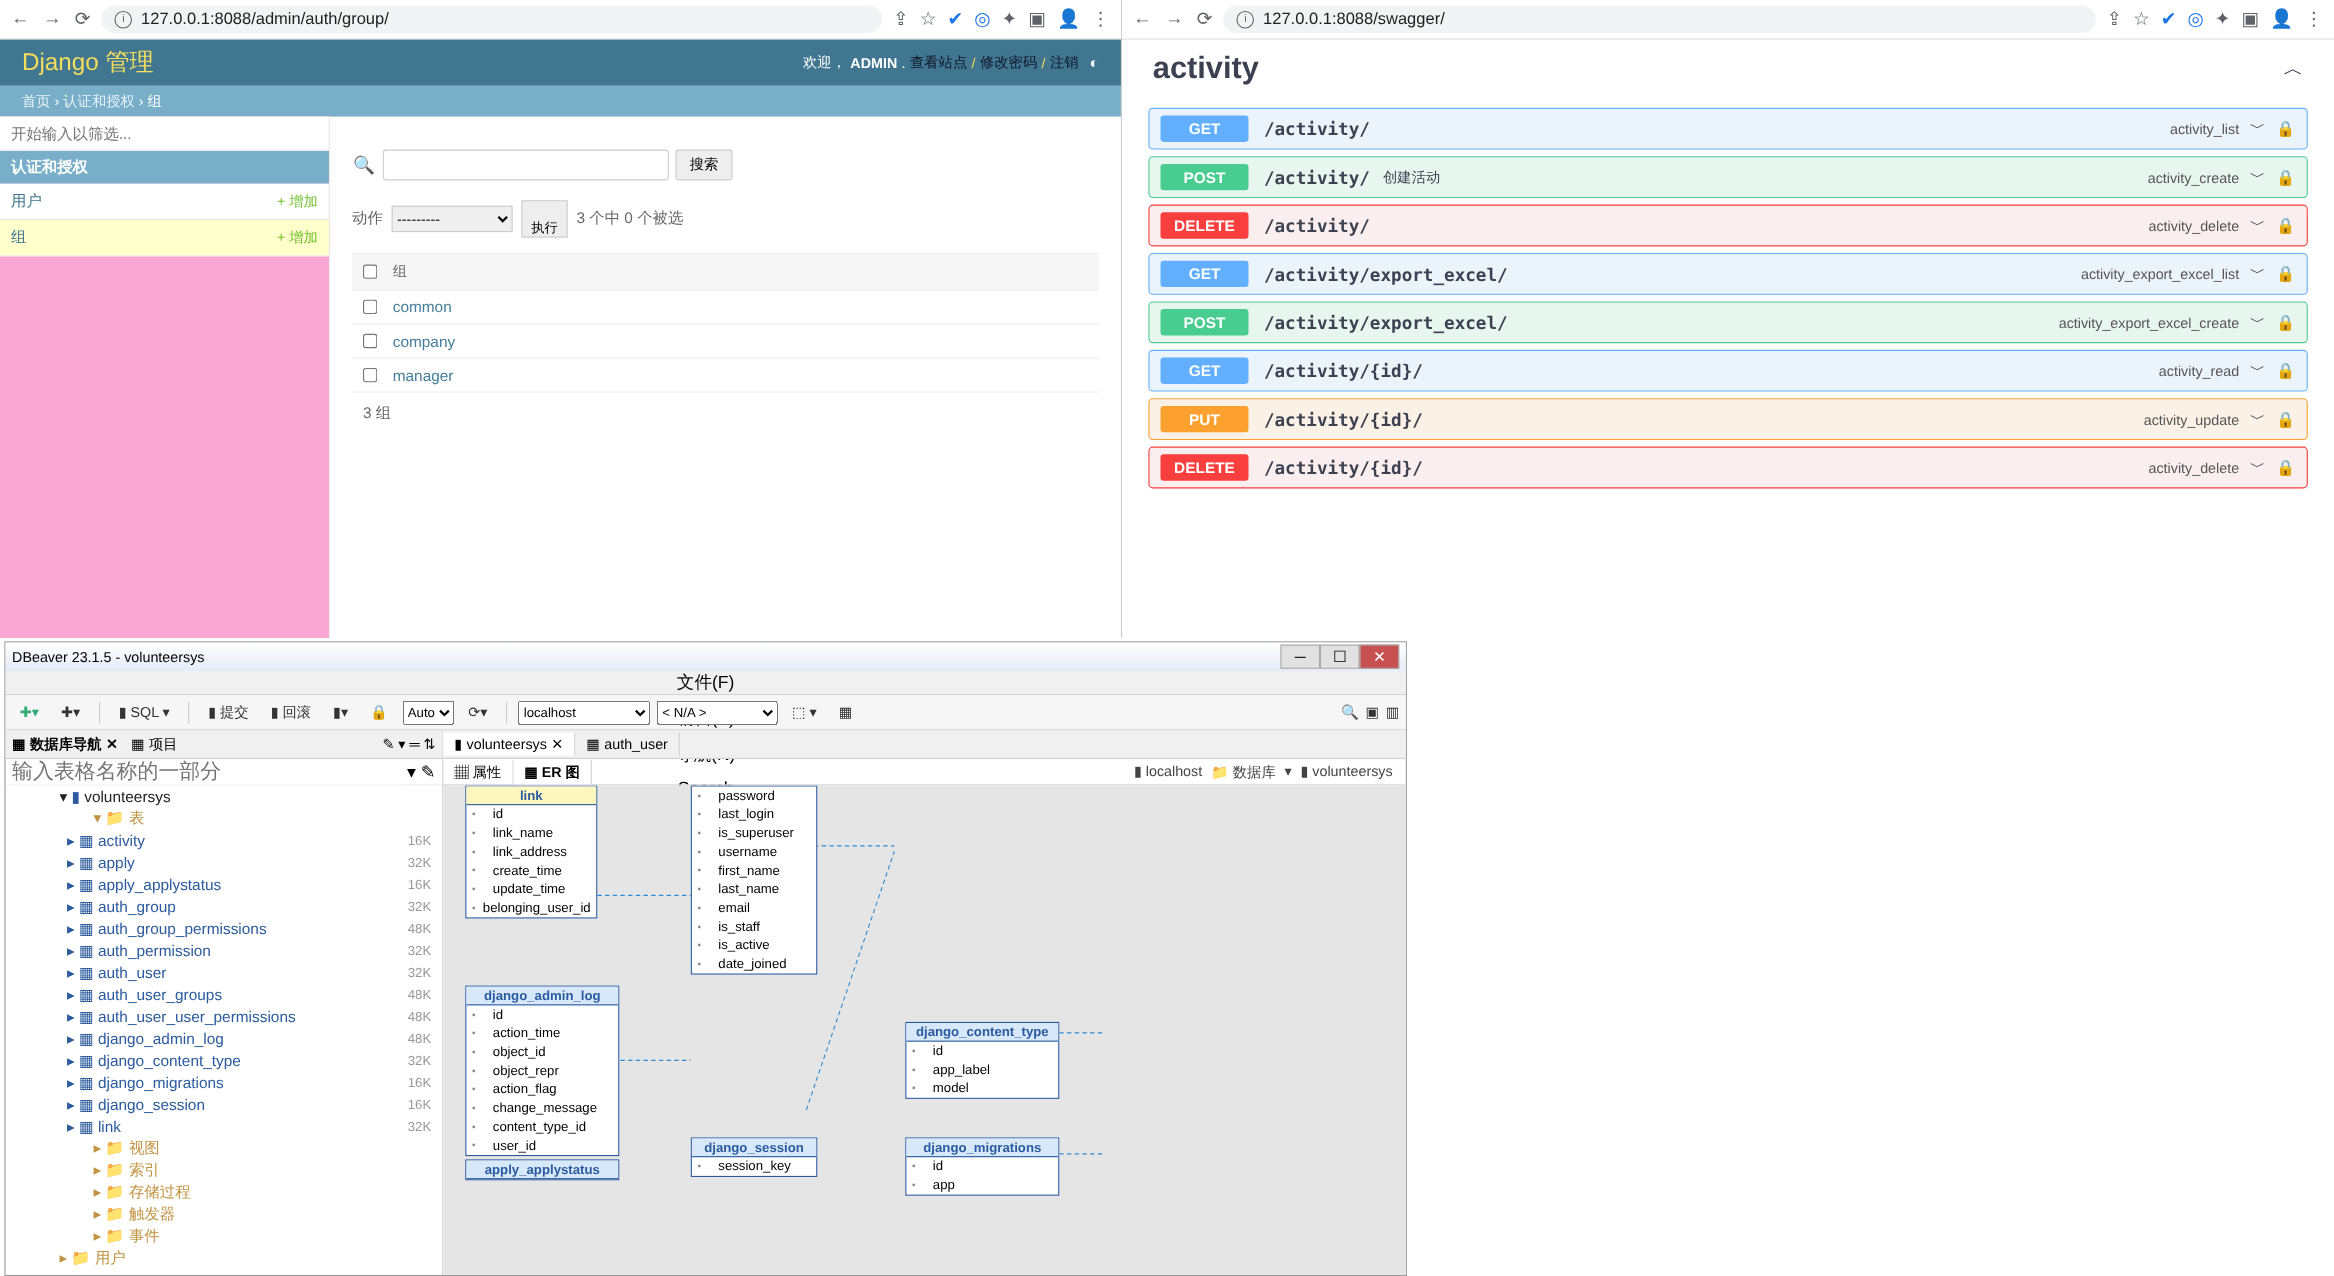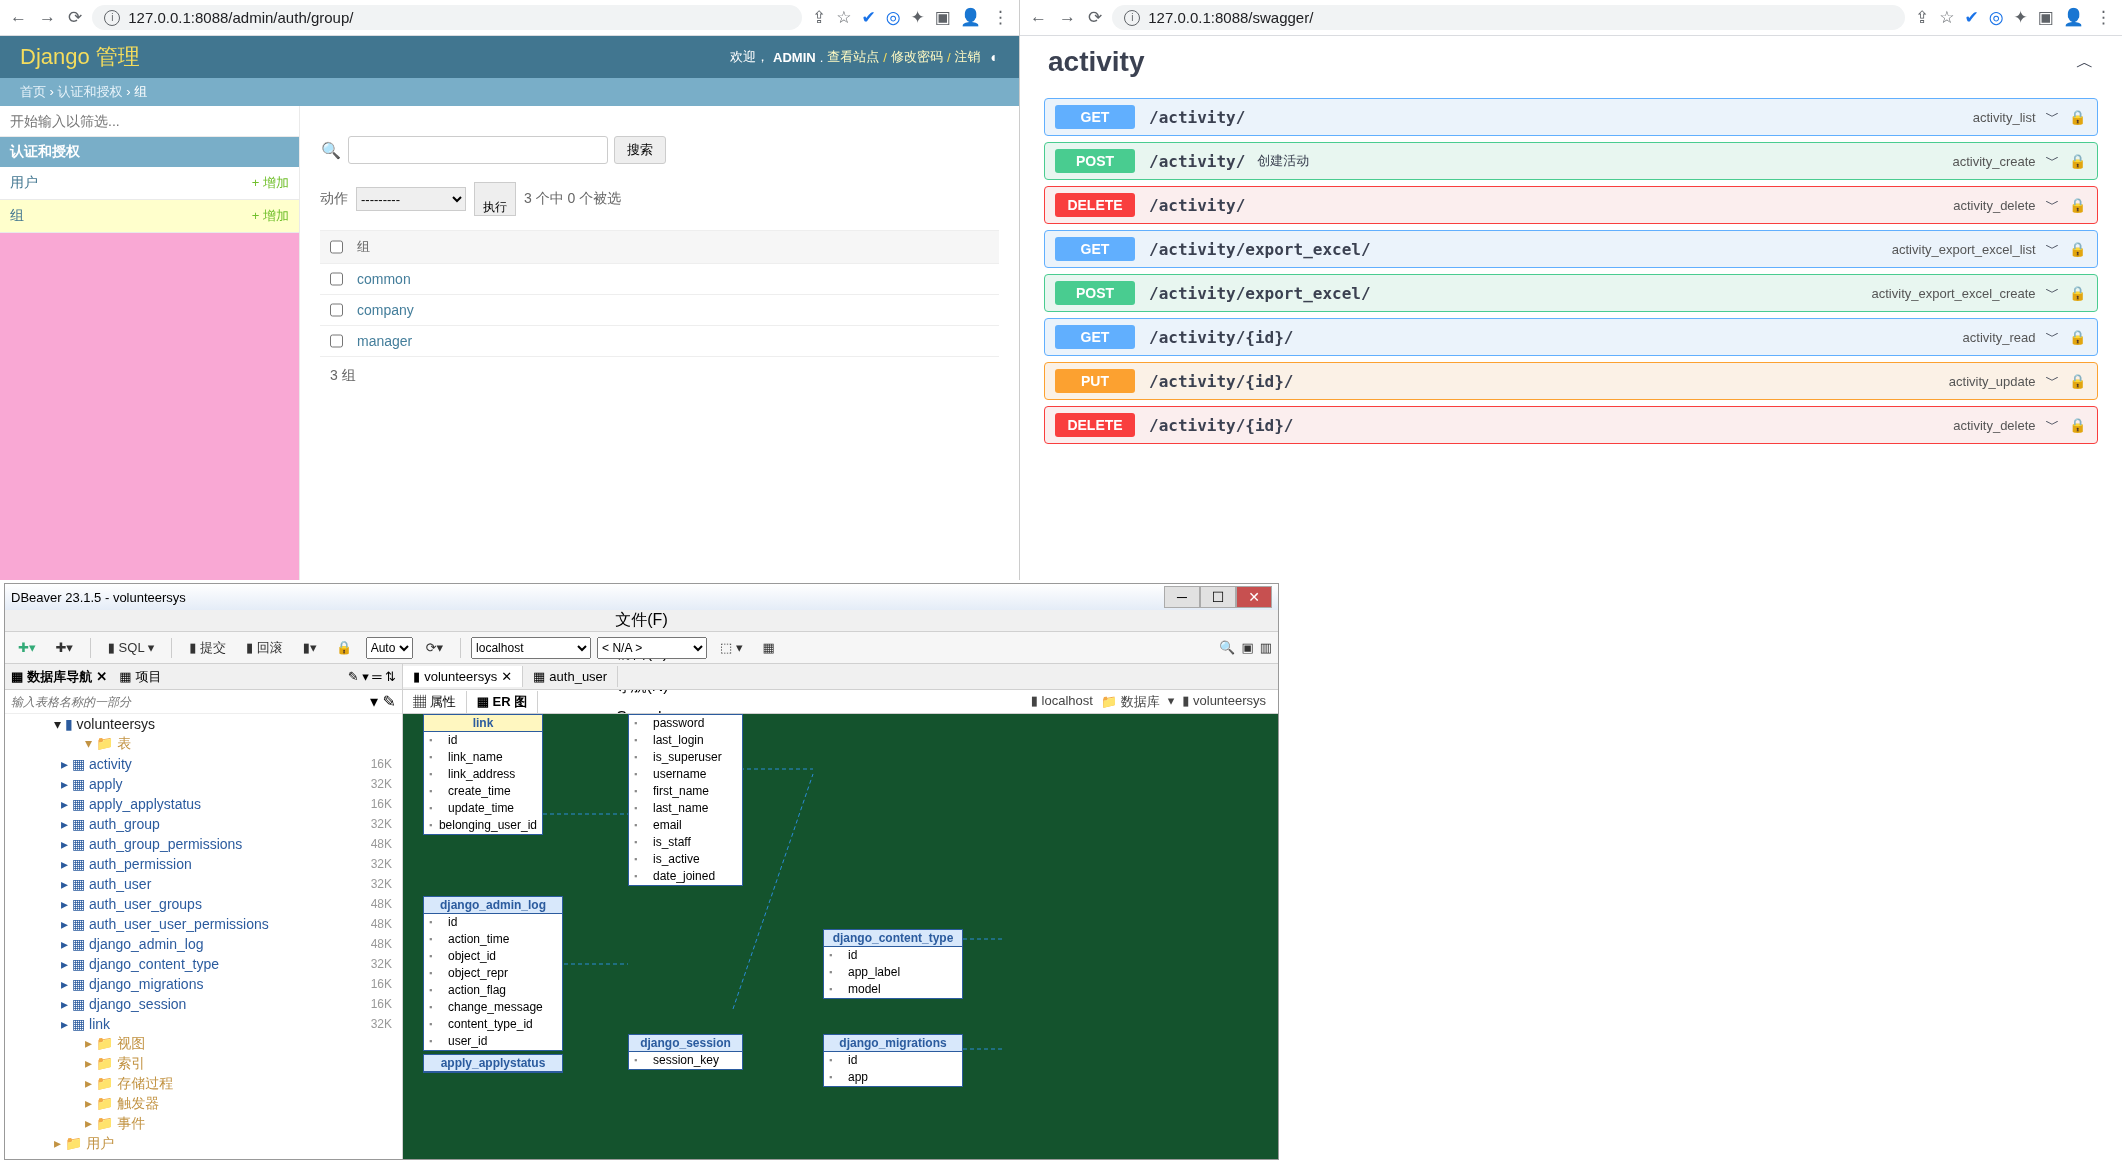--- a/index.html
+++ b/index.html
@@ -12,21 +12,21 @@
 .chrome-bar .addr { flex:1; display:flex; align-items:center; gap:8px; background:#f1f3f4; border-radius:20px; padding:4px 12px; color:#202124; font-size:15px; }
 .chrome-bar .addr .info-icon { width:16px; height:16px; border:1.5px solid #5f6368; border-radius:50%; display:inline-flex; align-items:center; justify-content:center; font-size:10px; color:#5f6368; }
 .chrome-bar .ext { display:flex; gap:10px; align-items:center; color:#5f6368; }
 .ext span { font-size:17px; }
 
 
 #django { left:0; top:0; width:1020px; height:580px; border-right:1px solid #ccc; }
 .dj-header { background:#417690; height:42px; color:#fff; display:flex; align-items:center; justify-content:space-between; padding:0 20px; }
 .dj-brand { color:#f5dd5d; font-size:22px; font-weight:300; }
 .dj-userlinks { font-size:13px; color:#fff; display:flex; gap:4px; align-items:center; }
-.dj-userlinks a { color:#fef9c3; text-decoration:none; }
+.dj-userlinks a { color:#0f172a; text-decoration:none; }
 .dj-userlinks .sep { color:#f5dd5d; }
 .dj-userlinks b { color:#fff; font-weight:700; }
 .dj-userlinks .icon-theme { margin-left:6px; font-size:14px; }
 .dj-bc { background:#79aec8; color:#fff; font-size:13px; padding:5px 20px; }
 .dj-bc a { color:#e6f2f9; text-decoration:none; }
 .dj-body { display:flex; height:calc(100% - 42px - 27px - 36px); }
 .dj-side { width:300px; background:#f9a8d4; border-right:1px solid #eaeaea; }
 .dj-filter { width:100%; border:none; border-bottom:1px solid #eaeaea; padding:7px 10px; font-size:14px; color:#333; }
 .dj-app { background:#79aec8; color:#fff; padding:6px 10px; font-size:14px; font-weight:700; }
 .dj-model { display:flex; justify-content:space-between; padding:7px 10px; background:#fff; font-size:14px; color:#417690; border-bottom:1px solid #eaeaea; }
@@ -82,37 +82,37 @@
 .db-tool .sep { width:1px; height:20px; background:#ccc; margin:0 4px; }
 .db-tool .btn { padding:2px 6px; border:1px solid transparent; }
 .db-tool select { height:22px; font-size:12px; }
 .db-tool .right { margin-left:auto; display:flex; gap:6px; }
 .db-body { display:flex; height:calc(100% - 26px - 22px - 32px); }
 .db-nav { width:398px; border-right:1px solid #d0d0d0; display:flex; flex-direction:column; }
 .db-nav-tabs { height:26px; display:flex; align-items:center; gap:12px; padding:0 6px; font-size:13px; background:#f0f0f0; border-bottom:1px solid #d0d0d0; }
 .db-nav-tabs .t { display:flex; align-items:center; gap:4px; }
 .db-nav-tabs .active { font-weight:700; }
 .db-nav-filter { height:24px; display:flex; align-items:center; padding:0 6px; border-bottom:1px solid #eee; }
-.db-nav-filter input { flex:1; border:none; font-size:12px; color:#999; outline:none;font-style:italic; }
+.db-nav-filter input { flex:1; border:none; font-size:19px; color:#999; outline:none; }
 .db-tree { flex:1; overflow:auto; font-size:14px; color:#222; }
 .db-tree .row { display:flex; align-items:center; height:20px; padding-right:10px; }
 .db-tree .row .name { flex:1; white-space:nowrap; }
 .db-tree .row .stat { color:#999; font-size:12px; }
 .db-tree .lv0{padding-left:49px}.db-tree .lv1{padding-left:80px}.db-tree .lv2{padding-left:56px}
 .db-tree .folder{color:#c29343}
 .db-tree .tbl{color:#2b5b9e}
 .db-editor { flex:1; display:flex; flex-direction:column; }
 .db-ed-tabs { height:26px; background:#f0f0f0; border-bottom:1px solid #d0d0d0; display:flex; align-items:center; font-size:13px; }
 .db-ed-tabs .tab { padding:3px 10px; border-right:1px solid #d0d0d0; display:flex; gap:4px; align-items:center; }
 .db-ed-tabs .tab.active { background:#fff; }
 .db-ed-sub { height:24px; display:flex; align-items:center; font-size:13px; border-bottom:1px solid #d0d0d0; }
 .db-ed-sub .st { padding:2px 10px; border-right:1px solid #d0d0d0; }
 .db-ed-sub .st.active { background:#fff; font-weight:700; }
 .db-ed-sub .crumb { margin-left:auto; display:flex; gap:8px; padding-right:12px; color:#444; }
-.db-er { flex:1; position:relative; background:#14532d; overflow:hidden; }
+.db-er { flex:1; position:relative; background:#e5e5e5; overflow:hidden; }
 .ertab { position:absolute; border:1px solid #2b5b9e; background:#fff; font-size:12px; }
 .ertab .hd { background:#d8e8fb; color:#2b5b9e; font-weight:700; text-align:center; padding:1px 4px; border-bottom:1px solid #2b5b9e; }
 .ertab.hl .hd { background:#fff7c0; }
 .ertab .col { padding:0 5px; line-height:17px; white-space:nowrap; display:flex; gap:3px; align-items:center; }
 .ertab .col .t{font-size:9px; color:#888; width:16px;}
 svg.erlines { position:absolute; inset:0; width:100%; height:100%; pointer-events:none; }
 svg.erlines line { stroke:#2b8bd6; stroke-width:1; stroke-dasharray:4 3; }
 </style>
 </head>
 <body>

